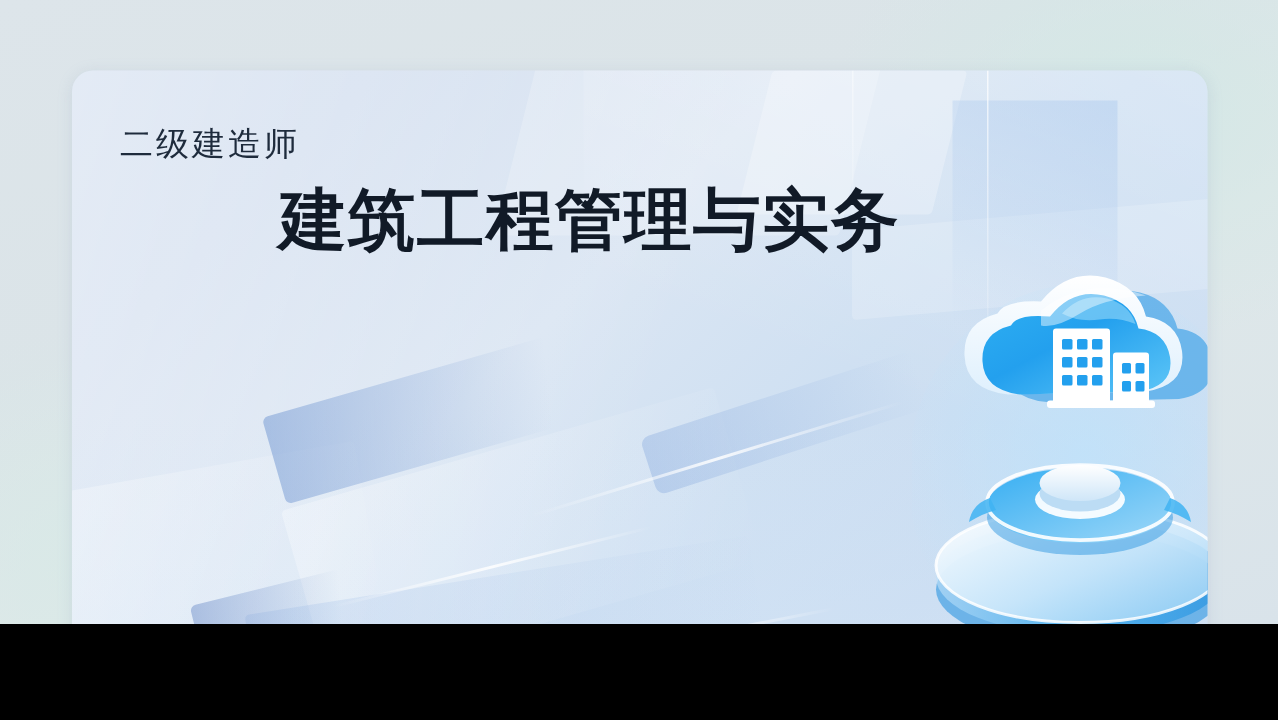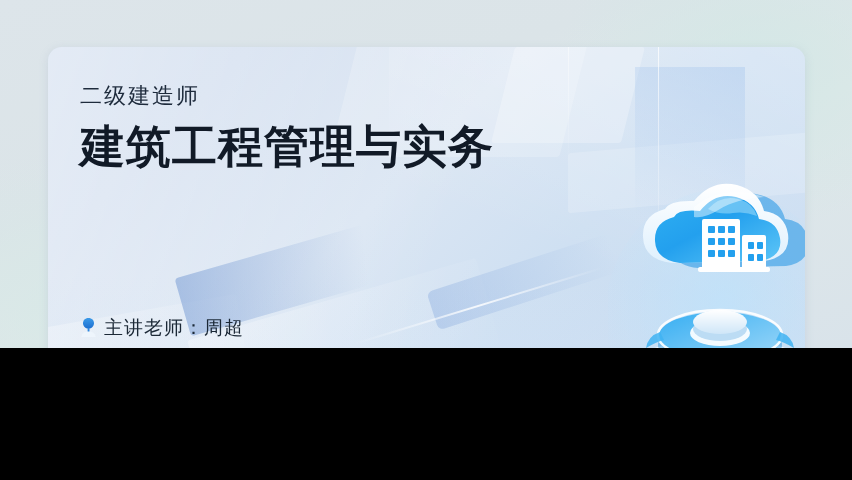--- a/index.html
+++ b/index.html
@@ -12,21 +12,21 @@
     width: 852px;
     height: 480px;
     overflow: hidden;
     font-family: "Liberation Sans", "DejaVu Sans", sans-serif;
   }
 
   
   #stage {
     position: relative;
     width: 852px;
-    height: 348px;
+    height: 416px;
     overflow: hidden;
     background: linear-gradient(160deg, #dde5ea 0%, #dbe4e8 35%, #dfe8e9 60%, #d9e3ea 100%);
   }
   
   .outer-tint {
     position: absolute;
     right: -40px;
     top: -30px;
     width: 340px;
     height: 260px;
@@ -155,20 +155,21 @@
     line-height: 1;
   }
   .main-title {
     font-size: 45px;
     font-weight: 700;
     letter-spacing: 1px;
     color: #111a27;
     margin: 0 0 22px 0;
     line-height: 1.05;
     white-space: nowrap;
+    text-align: right;
   }
   .subtitle {
     font-size: 16px;
     font-weight: 400;
     letter-spacing: .5px;
     color: #22303f;
     margin: 0;
     line-height: 1;
   }
   #teacher-row {
@@ -357,31 +358,15 @@
 
         <path d="M86 40 q30 -24 70 -10 q-28 2 -44 12 q-16 10 -26 8 z" fill="#ffffff" opacity=".45"></path>
       </svg>
     </div>
 
     <div id="text-block">
       <p class="eyebrow">二级建造师</p>
       <h1 class="main-title">建筑工程管理与实务</h1>
     </div>
 
-    <div id="teacher-row">
-      <span class="avatar-icon">
-        <svg viewBox="0 0 17 21" xmlns="http://www.w3.org/2000/svg">
-          <defs>
-            <linearGradient id="gAv" x1="0" y1="0" x2="0" y2="1">
-              <stop offset="0%" stop-color="#3b9ae8"></stop>
-              <stop offset="100%" stop-color="#1d6fd0"></stop>
-            </linearGradient>
-          </defs>
-          <path d="M8.5 1 C12 1 14 3.4 14 6.3 C14 9.3 11.6 11.6 8.5 11.6 C5.4 11.6 3 9.3 3 6.3 C3 3.4 5 1 8.5 1 Z" fill="url(#gAv)"></path>
-          <rect x="7.6" y="10.8" width="1.9" height="4.6" rx=".9" fill="#2f86df"></rect>
-          <path d="M1.5 20 C1.5 16.6 4.6 14.6 8.5 14.6 C12.4 14.6 15.5 16.6 15.5 20 Z" fill="#eef5fc"></path>
-        </svg>
-      </span>
-      <span class="teacher-text">主讲老师：周超</span>
-    </div>
 
   </div>
 </div>
 
 </body></html>

